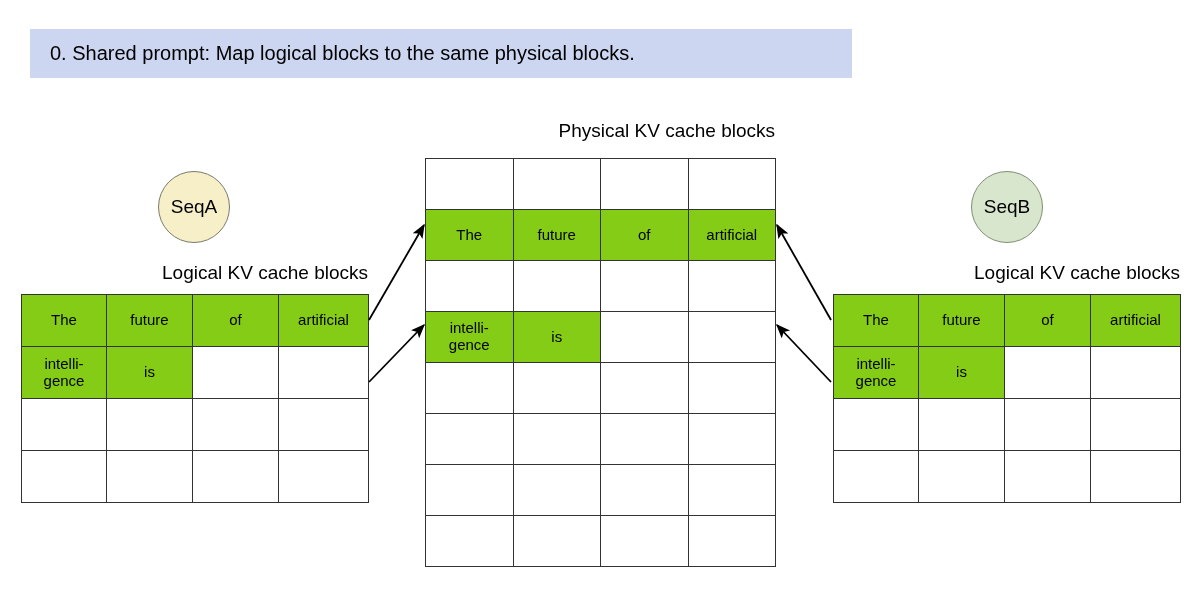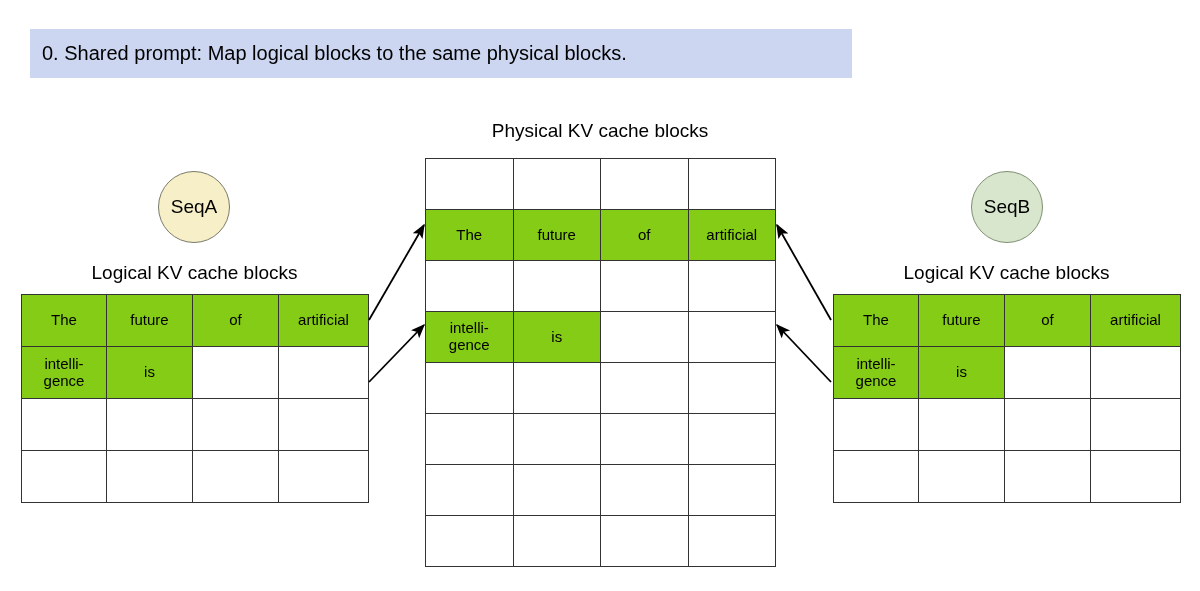--- a/index.html
+++ b/index.html
@@ -20,21 +20,21 @@
   #banner {
     position: absolute;
     left: 30px;
     top: 29px;
     width: 822px;
     height: 49px;
     background: #ccd6f0;
     display: flex;
     align-items: center;
     box-sizing: border-box;
-    padding-left: 12px;
+    padding-left: 20px;
   }
   #banner-text {
     font-size: 20px;
     line-height: 1.15;
     color: #000;
     white-space: nowrap;
   }
 
   
   .kv-table {
@@ -90,21 +90,21 @@
   #physical-table td { height: 50px; }
   #physical-table col { width: 87.5px; }
 
   
   .caption {
     position: absolute;
     font-size: 19px;
     line-height: 1.15;
     color: #000;
     white-space: nowrap;
-    text-align: center;
+    text-align: right;
   }
   #physical-caption { left: 425px; top: 120px; width: 350px; }
   #logical-a-caption { left: 21px; top: 262px; width: 347px; }
   #logical-b-caption { left: 833px; top: 262px; width: 347px; }
 
   
   .seq-circle {
     position: absolute;
     width: 72px;
     height: 72px;

